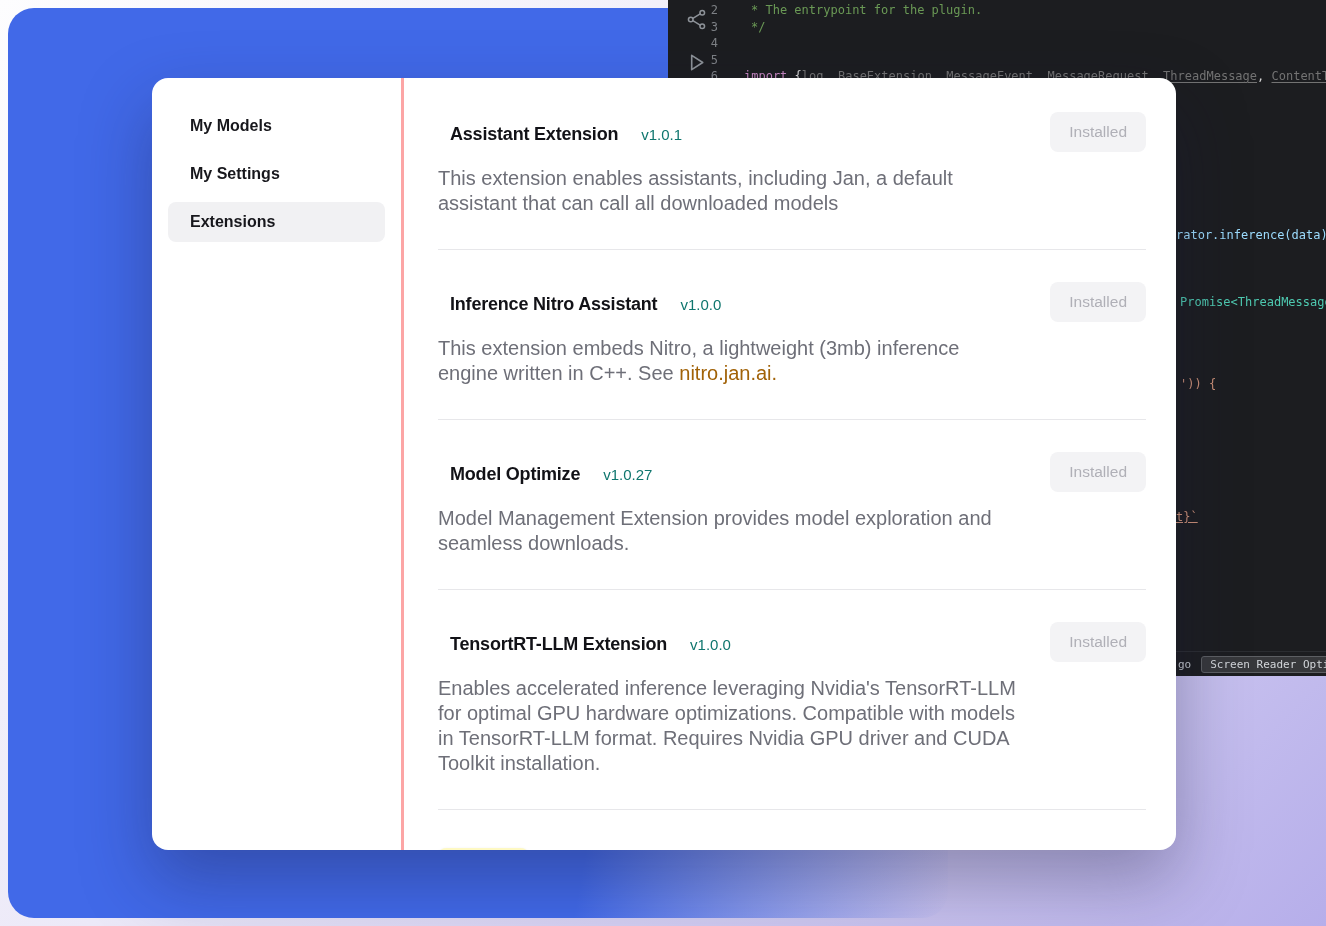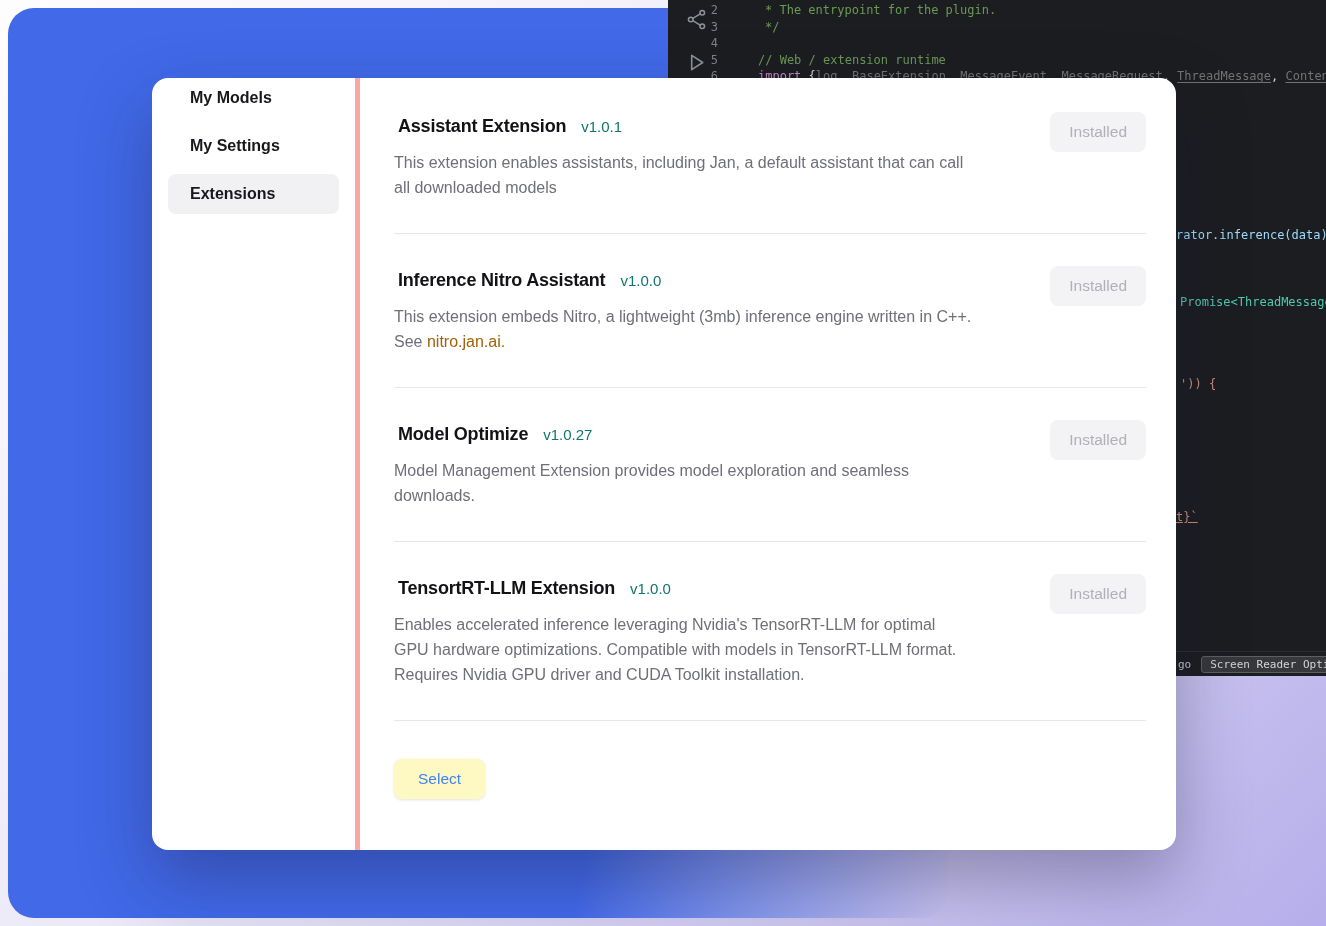--- a/index.html
+++ b/index.html
@@ -20,21 +20,21 @@
   .editor {
     position:absolute; left:668px; top:0; width:658px; height:676px;
     background:#1c1d20; z-index:2; overflow:hidden;
     font-family:"DejaVu Sans Mono", monospace; font-size:12px; color:#d4d4d4;
   }
   .activity { position:absolute; left:7px; top:8px; width:42px; display:flex; flex-direction:column; gap:20px; align-items:center; }
   .activity svg { display:block; }
   .code { position:absolute; left:0; top:2px; right:0; }
   .cline { display:flex; height:16.5px; line-height:16.5px; white-space:nowrap; }
   .lnum { width:76px; flex:none; text-align:right; padding-right:26px; box-sizing:border-box; color:#7d8085; }
-  .ltext { flex:1; overflow:hidden; white-space:nowrap;margin-left:14px; }
+  .ltext { flex:1; overflow:hidden; white-space:nowrap; }
   .ltext.ind { padding-left:7px; }
   .comment { color:#6A9955; }
   .kw { color:#C586C0; }
   .plain { color:#d4d4d4; }
   .ident { color:#737373; text-decoration:underline; text-underline-offset:2px; }
   .frag { position:absolute; white-space:nowrap; }
   .f0 { left:508px; top:228px; color:#9CDCFE; }
   .f1 { left:512px; top:295px; color:#4EC9B0; }
   .f2 { left:512px; top:377px; color:#CE9178; }
   .f3 { left:508px; top:510px; color:#CE9178; text-decoration:underline; }
@@ -49,39 +49,39 @@
     background:#37383b; border:1px solid #5d5f63; border-radius:3px;
     padding:1px 8px; font-size:11px; color:#d2d5d9;
   }
 
   
   .modal {
     position:absolute; left:152px; top:78px; width:1024px; height:772px;
     background:#ffffff; border-radius:16px; z-index:3; display:flex; overflow:hidden;
     box-shadow:0 30px 70px rgba(25,25,60,0.35);
   }
-  .sidebar { width:208px; flex:none; border-right:5px solid #fca5a5; box-sizing:border-box; }
+  .sidebar { width:252px; flex:none; border-right:3px solid #fca5a5; padding-top:28px; box-sizing:border-box; }
   .side-item {
     margin:0 16px 8px 16px; padding:11px 22px; border-radius:8px;
     font-size:16px; font-weight:700; color:#17171c; cursor:pointer;
   }
   .side-item.active { background:#f1f1f3; }
 
   .content { flex:1; padding:34px 30px 0 34px; box-sizing:border-box; }
   .ext-row {
     display:flex; justify-content:space-between; align-items:flex-start;
     padding:32px 0 33px 0; border-bottom:1px solid #e7e7ea;
   }
   .ext-row.first { padding-top:0; }
   .ext-row.last { border-bottom:none; padding-top:38px; }
   .ext-info { max-width:578px; }
   .ext-title-row { display:flex; align-items:baseline; gap:11px; }
-  .ext-title { margin:4px; font-size:18px; font-weight:700; color:#121217; letter-spacing:-0.2px; }
+  .ext-title { margin:12px; font-size:18px; font-weight:700; color:#121217; letter-spacing:-0.2px; }
   .ext-version { font-size:15px; color:#0f766e; }
-  .ext-desc { margin:9px 0 0 0; font-size:16px; line-height:25px; color:#6e6f78; }
+  .ext-desc { margin:9px 0 0 0; font-size:20px; line-height:25px; color:#6e6f78; }
   .link { color:#a16207; cursor:pointer; text-decoration:none;text-align:center; }
 
   .btn {
     border:none; border-radius:8px; background:#f3f3f5;
     font-family:inherit; font-size:15.5px; padding:11px 19px; cursor:pointer; flex:none;
   }
   .btn-installed { color:#b0b0b7; font-weight:500; }
   .btn-select { color:#3f83f8; font-weight:400; padding:11px 24px; background:#fef9c3; box-shadow:0 1px 3px rgba(16,24,40,0.12); }
 </style>
 </head>
@@ -110,21 +110,20 @@
     <div class="cline">
         <span class="lnum">3</span>
         <div class="ltext ind comment">*/</div>
       </div>
     <div class="cline">
         <span class="lnum">4</span>
         <div class="ltext"></div>
       </div>
     <div class="cline">
         <span class="lnum">5</span>
-        <div class="ltext comment">// Web / extension runtime</div>
       </div>
     <div class="cline">
         <span class="lnum">6</span>
         <div class="ltext"><span class="kw">import</span> <span class="plain">{</span><span class="ident">log</span><span class="plain">, </span><span class="ident">BaseExtension</span><span class="plain">, </span><span class="ident">MessageEvent</span><span class="plain">, </span><span class="ident">MessageRequest</span><span class="plain">, </span><span class="ident">ThreadMessage</span><span class="plain">, </span><span class="ident">ContentType</span></div>
       </div>
   </div>
 
   <div class="frag f0">rator.inference(data));</div>
   <div class="frag f1">Promise&lt;ThreadMessage&gt;</div>
   <div class="frag f2">')) {</div>

